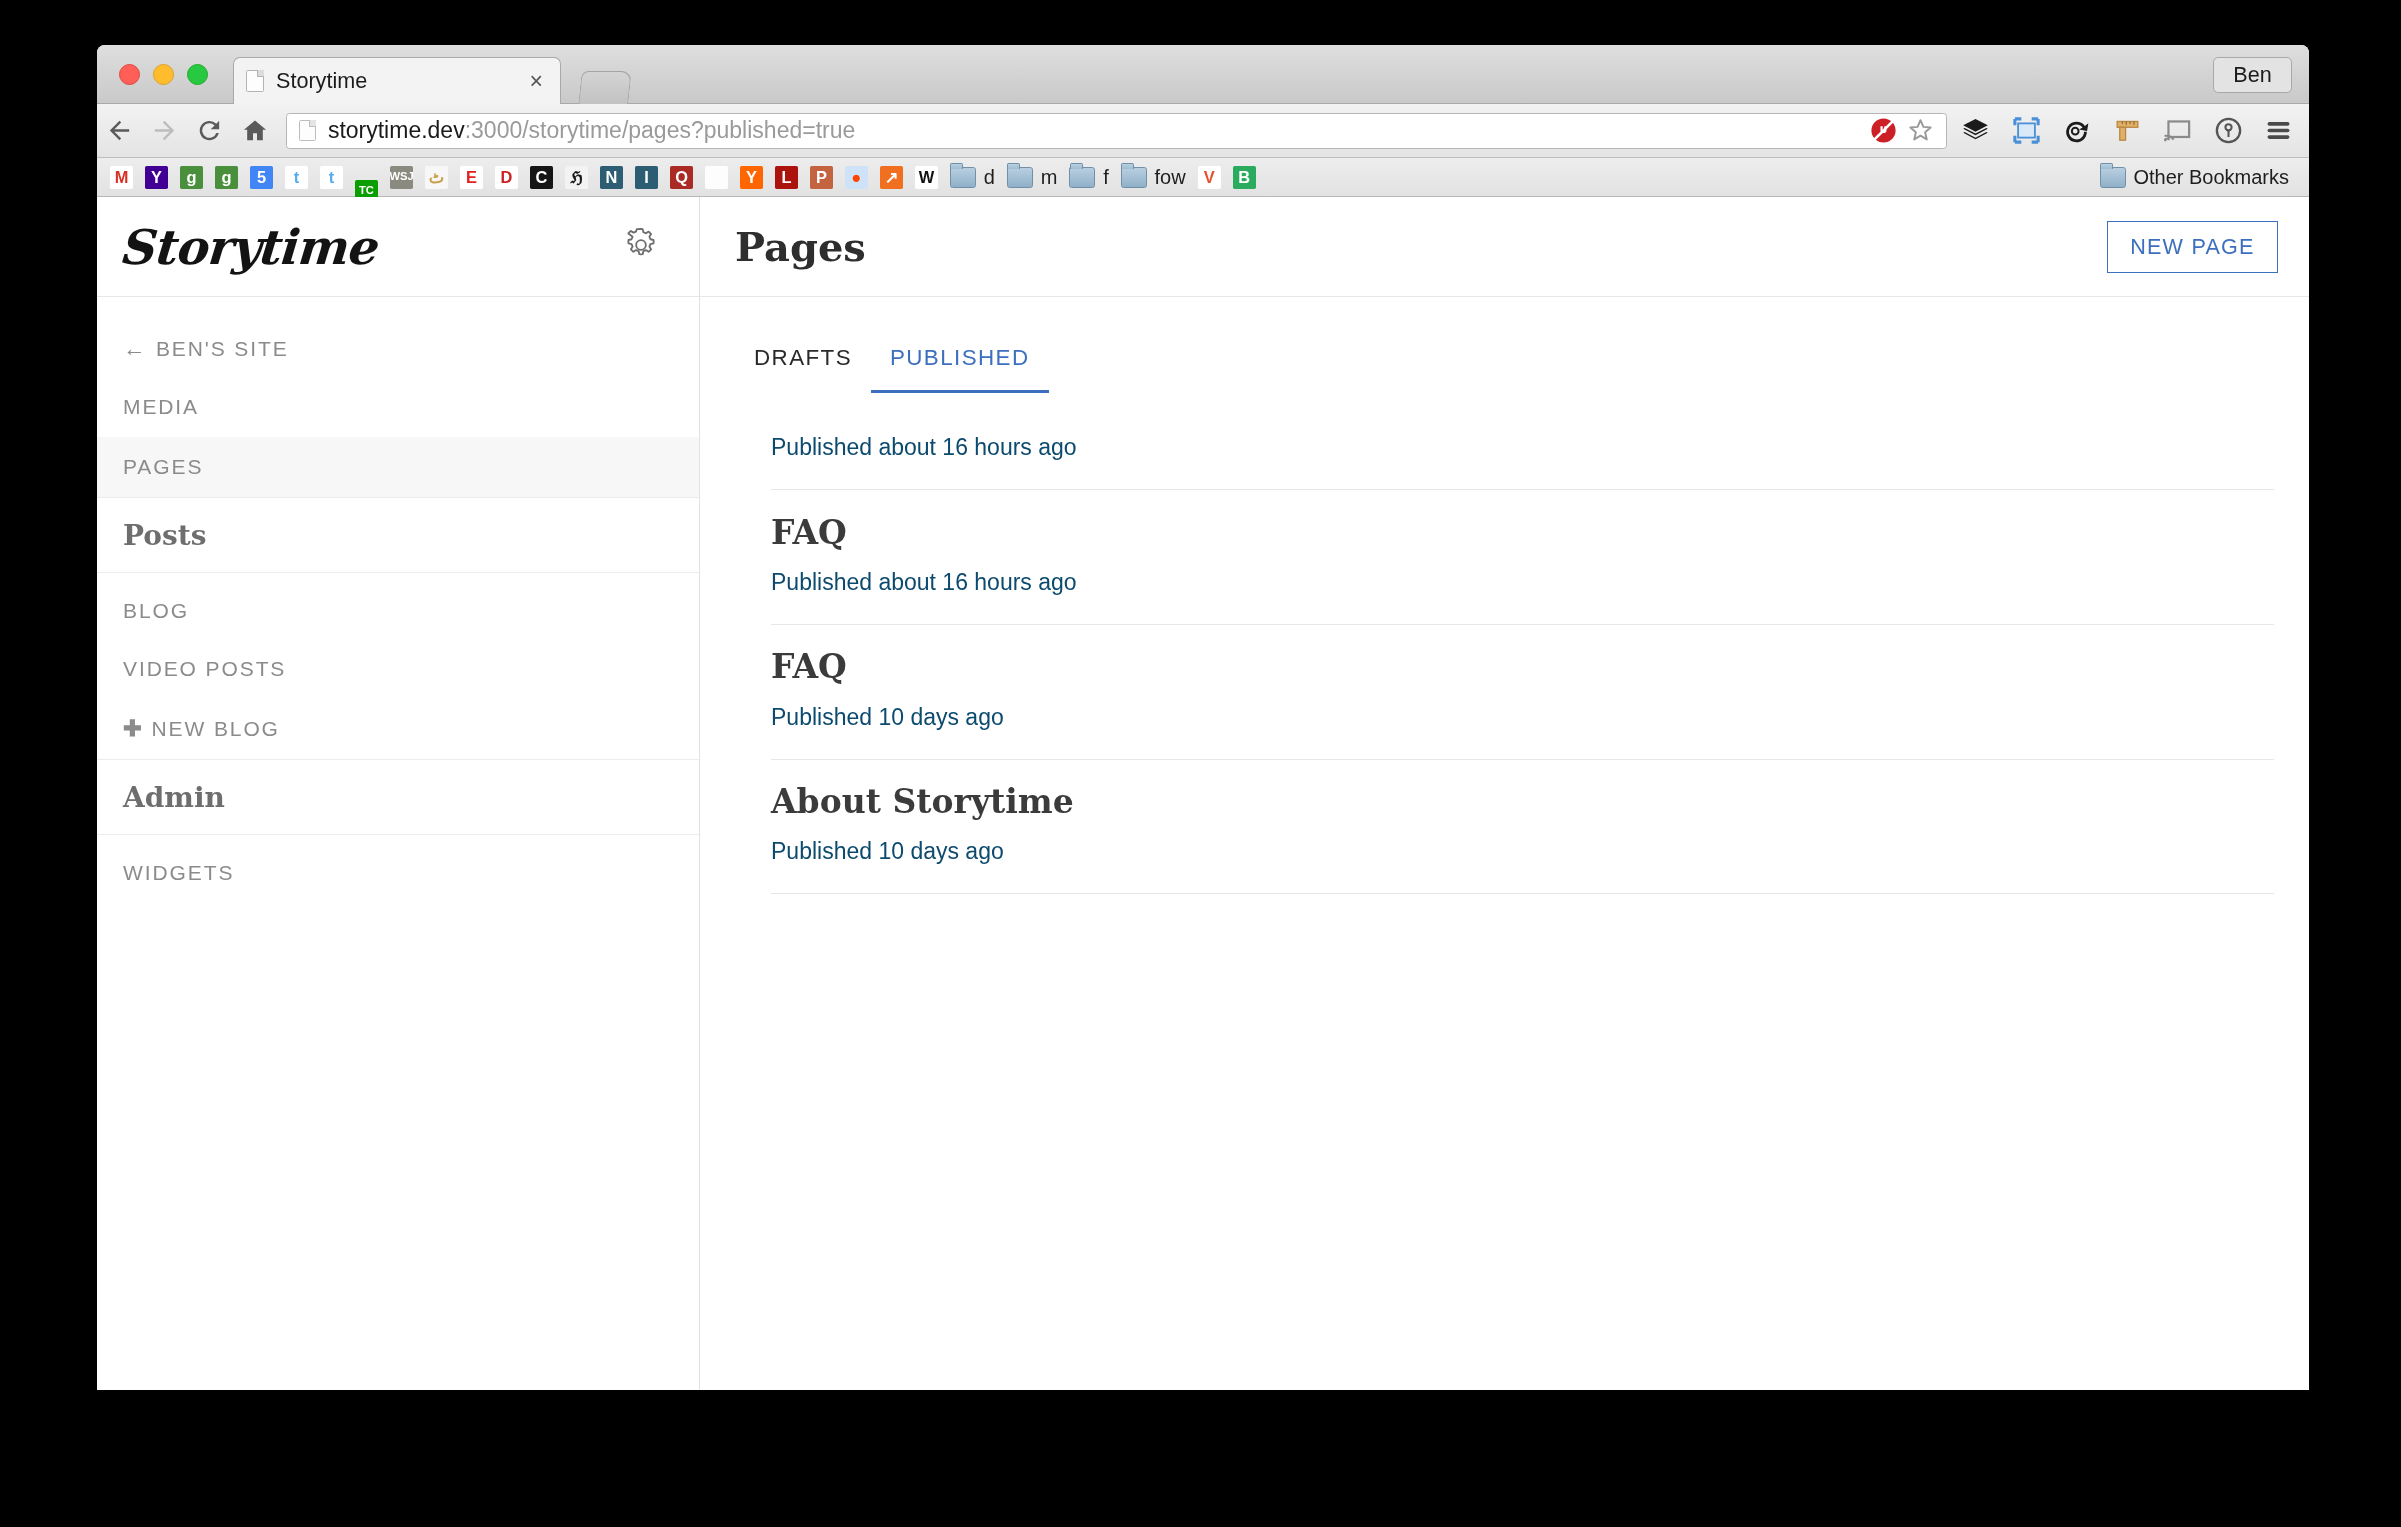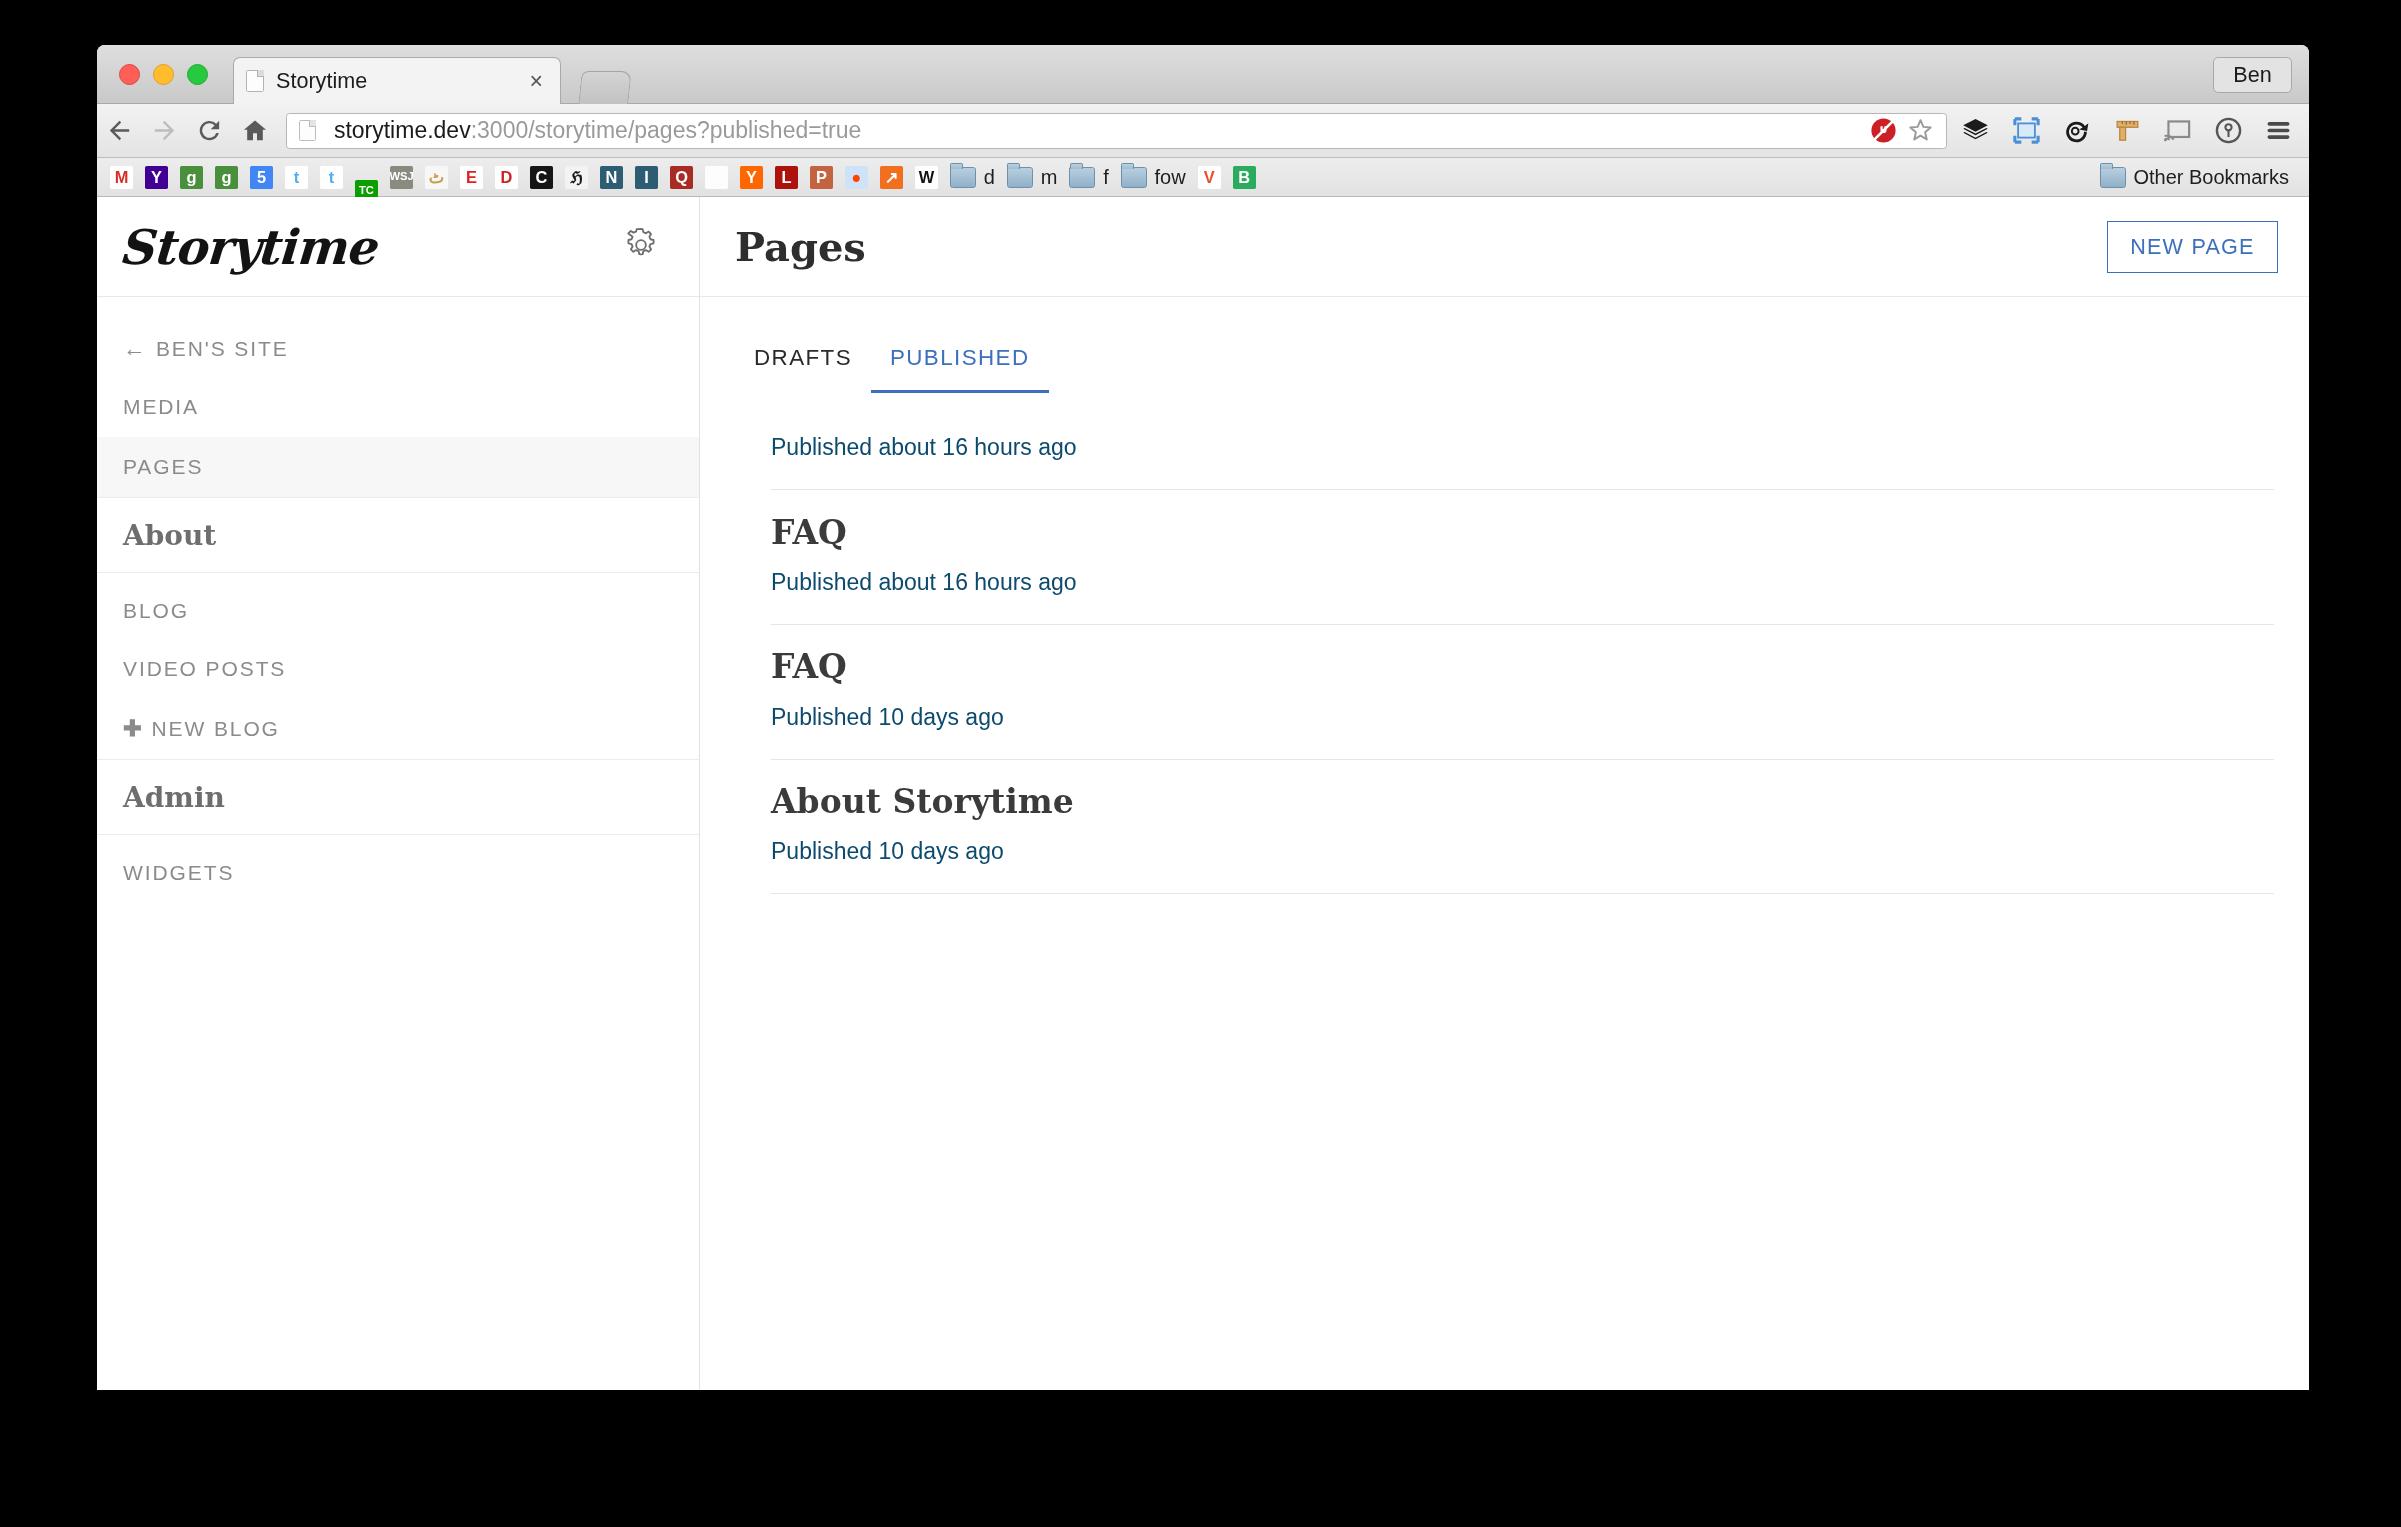--- a/index.html
+++ b/index.html
@@ -113,21 +113,20 @@
   #omnibox {
     flex: 1 1 auto;
     height: 36px;
     margin: 0 5.2px 0 8.6px;
     background: #fff;
     border: 0.9px solid #b6b6b6;
     border-radius: 3.5px;
     display: flex; align-items: center;
     padding: 0 7px 0 12px;
     position: relative;
-    gap: 6px;
   }
   .omni-favicon {
     width: 17.3px; height: 21.6px;
     background: #fdfdfd;
     border: 0.9px solid #bdbdbd;
     border-radius: 1.7px 4.3px 1.7px 1.7px;
     position: relative; flex: 0 0 auto;
   }
   .omni-favicon::after {
     content: ""; position: absolute; right: -0.9px; top: -0.9px;
@@ -552,21 +551,21 @@
         </div>
       </div>
 
       <div class="nav-spacer"></div>
       <div id="sidebar-items">
           <div class="nav-item first"><span class="arrow">←</span><span>Ben's Site</span></div>
           <div class="nav-item"><span>Media</span></div>
           <div class="nav-item active"><span>Pages</span></div>
         </div>
 
-      <div class="nav-group">About</div>
+      <div class="nav-group">Posts</div>
       <div id="sidebar-blogs">
           <div class="nav-item first"><span>Blog</span></div>
           <div class="nav-item"><span>Video Posts</span></div>
           <div class="nav-item"><span class="plus">✚</span><span>New Blog</span></div>
         </div>
 
       <div class="nav-group">Admin</div>
       <div id="sidebar-admin">
           <div class="nav-item first"><span>Widgets</span></div>
         </div>

